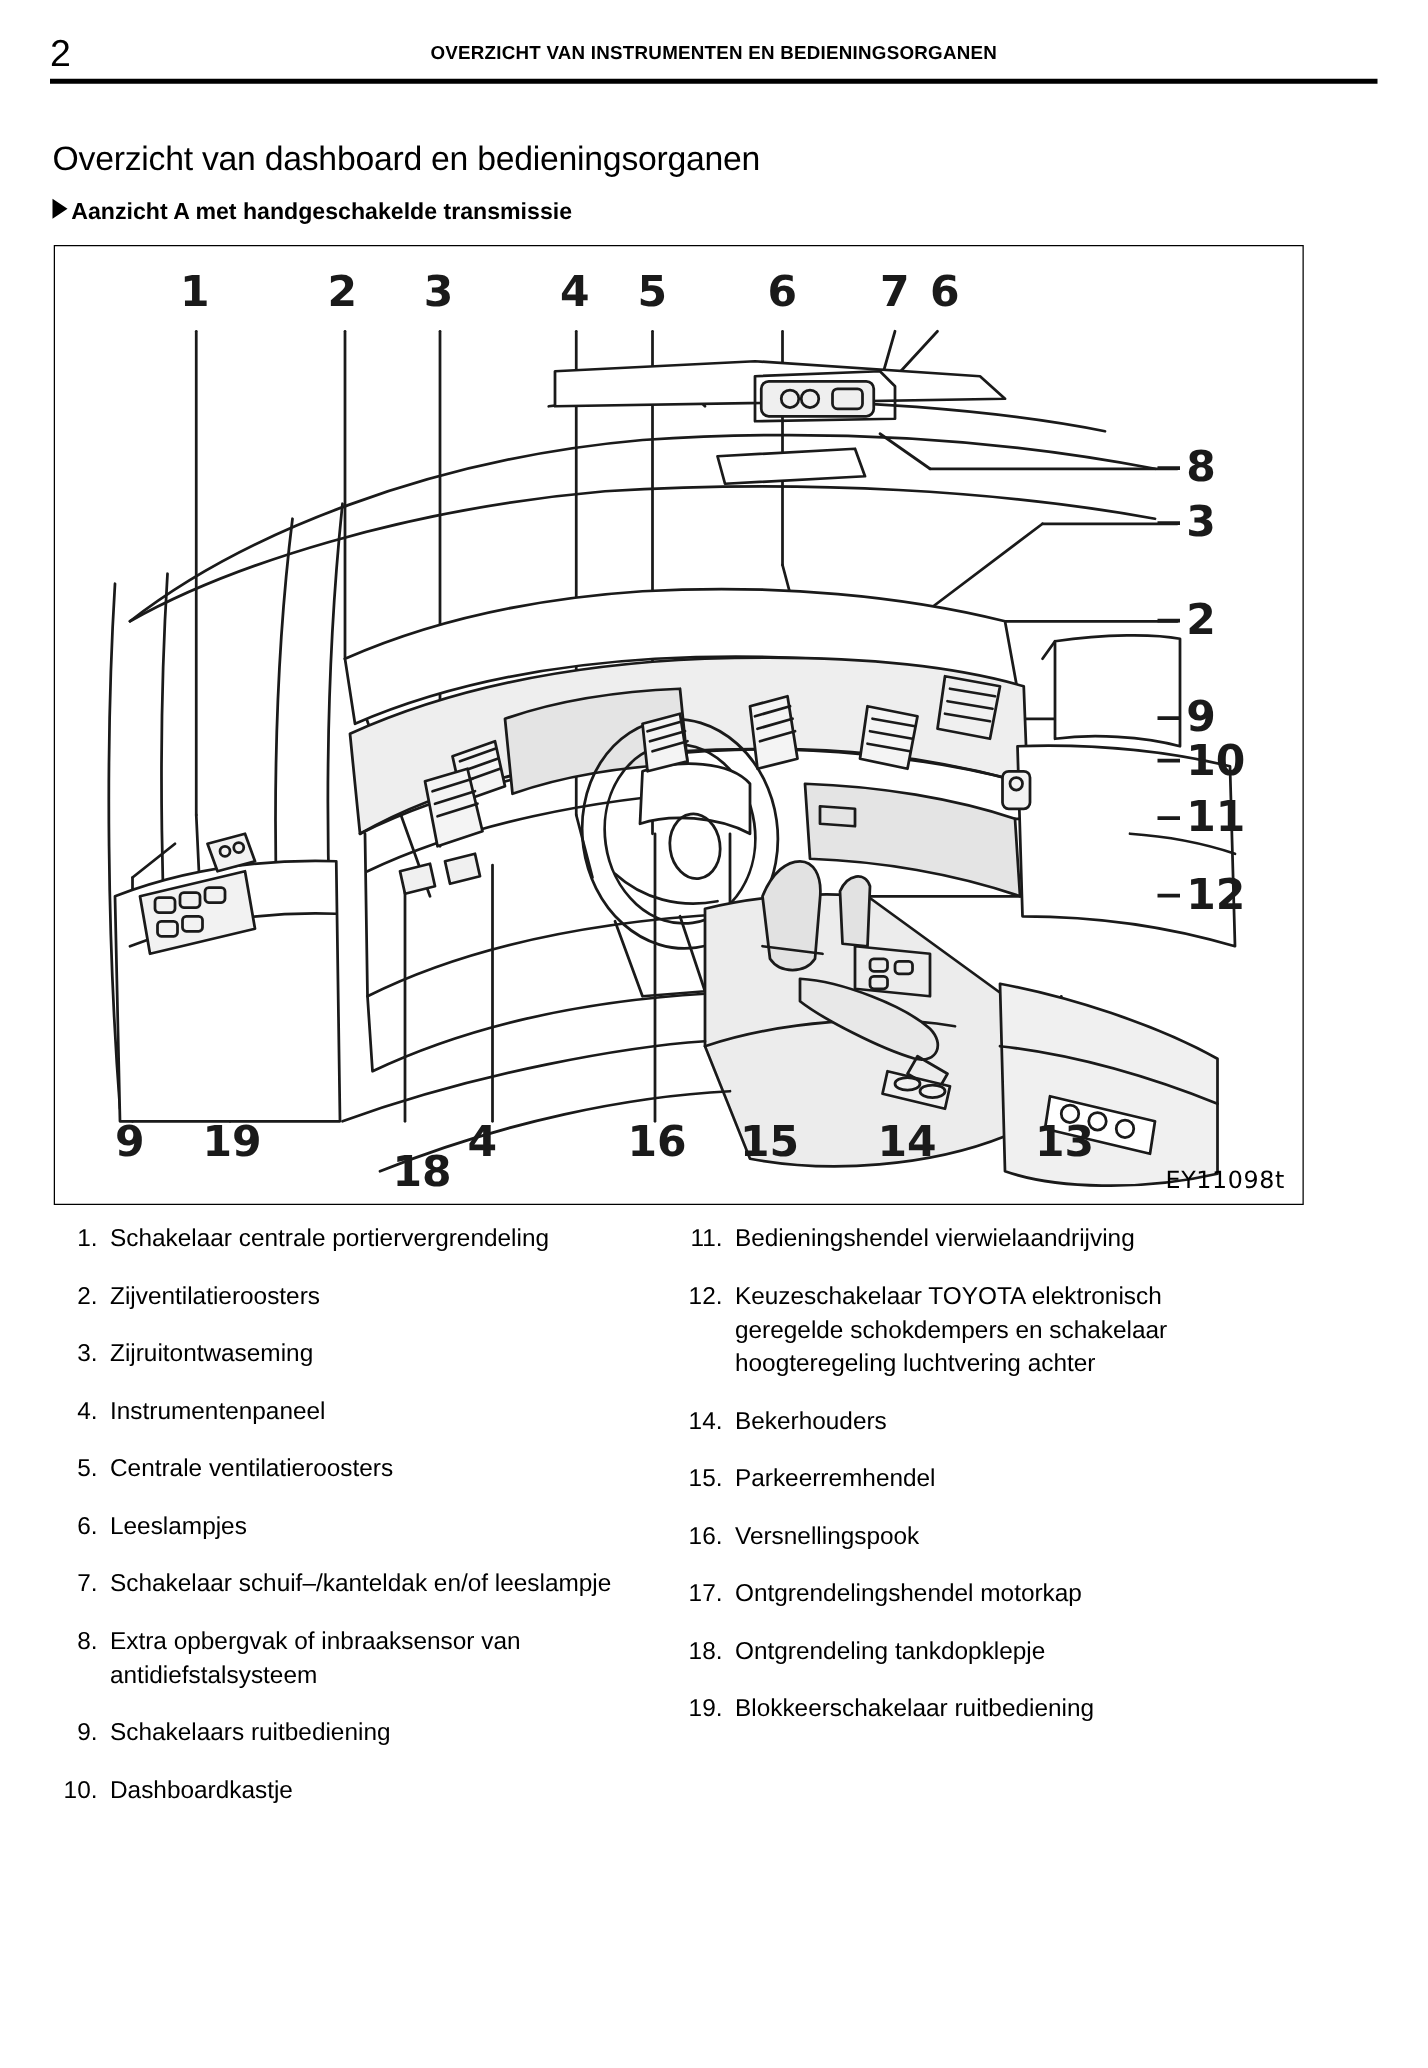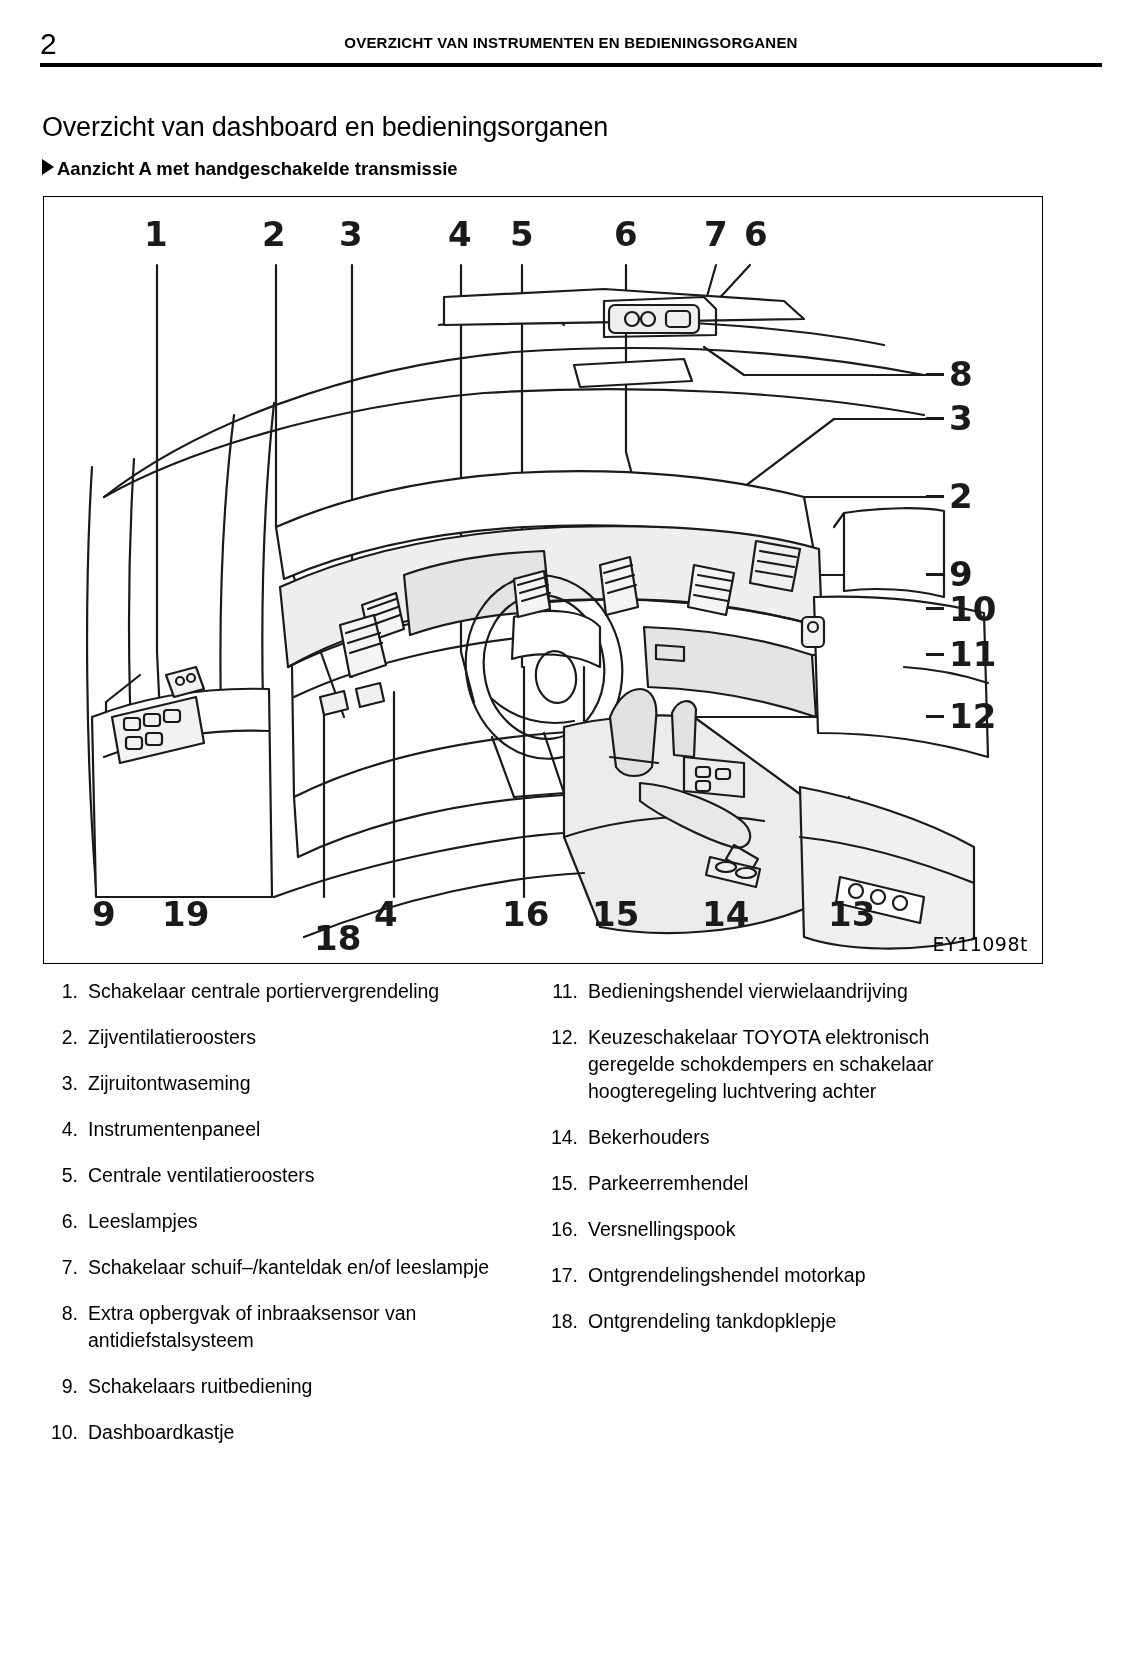--- a/index.html
+++ b/index.html
@@ -422,16 +422,20 @@
         <div class="legend-text">Versnellingspook</div>
       </div>
       <div class="legend-item">
         <div class="legend-num">17.</div>
         <div class="legend-text">Ontgrendelingshendel motorkap</div>
       </div>
       <div class="legend-item">
         <div class="legend-num">18.</div>
         <div class="legend-text">Ontgrendeling tankdopklepje</div>
       </div>
+      <div class="legend-item">
+        <div class="legend-num">19.</div>
+        <div class="legend-text">Blokkeerschakelaar ruitbediening</div>
+      </div>
     </div>
   </div>
 
 </div>
 
 </body></html>

